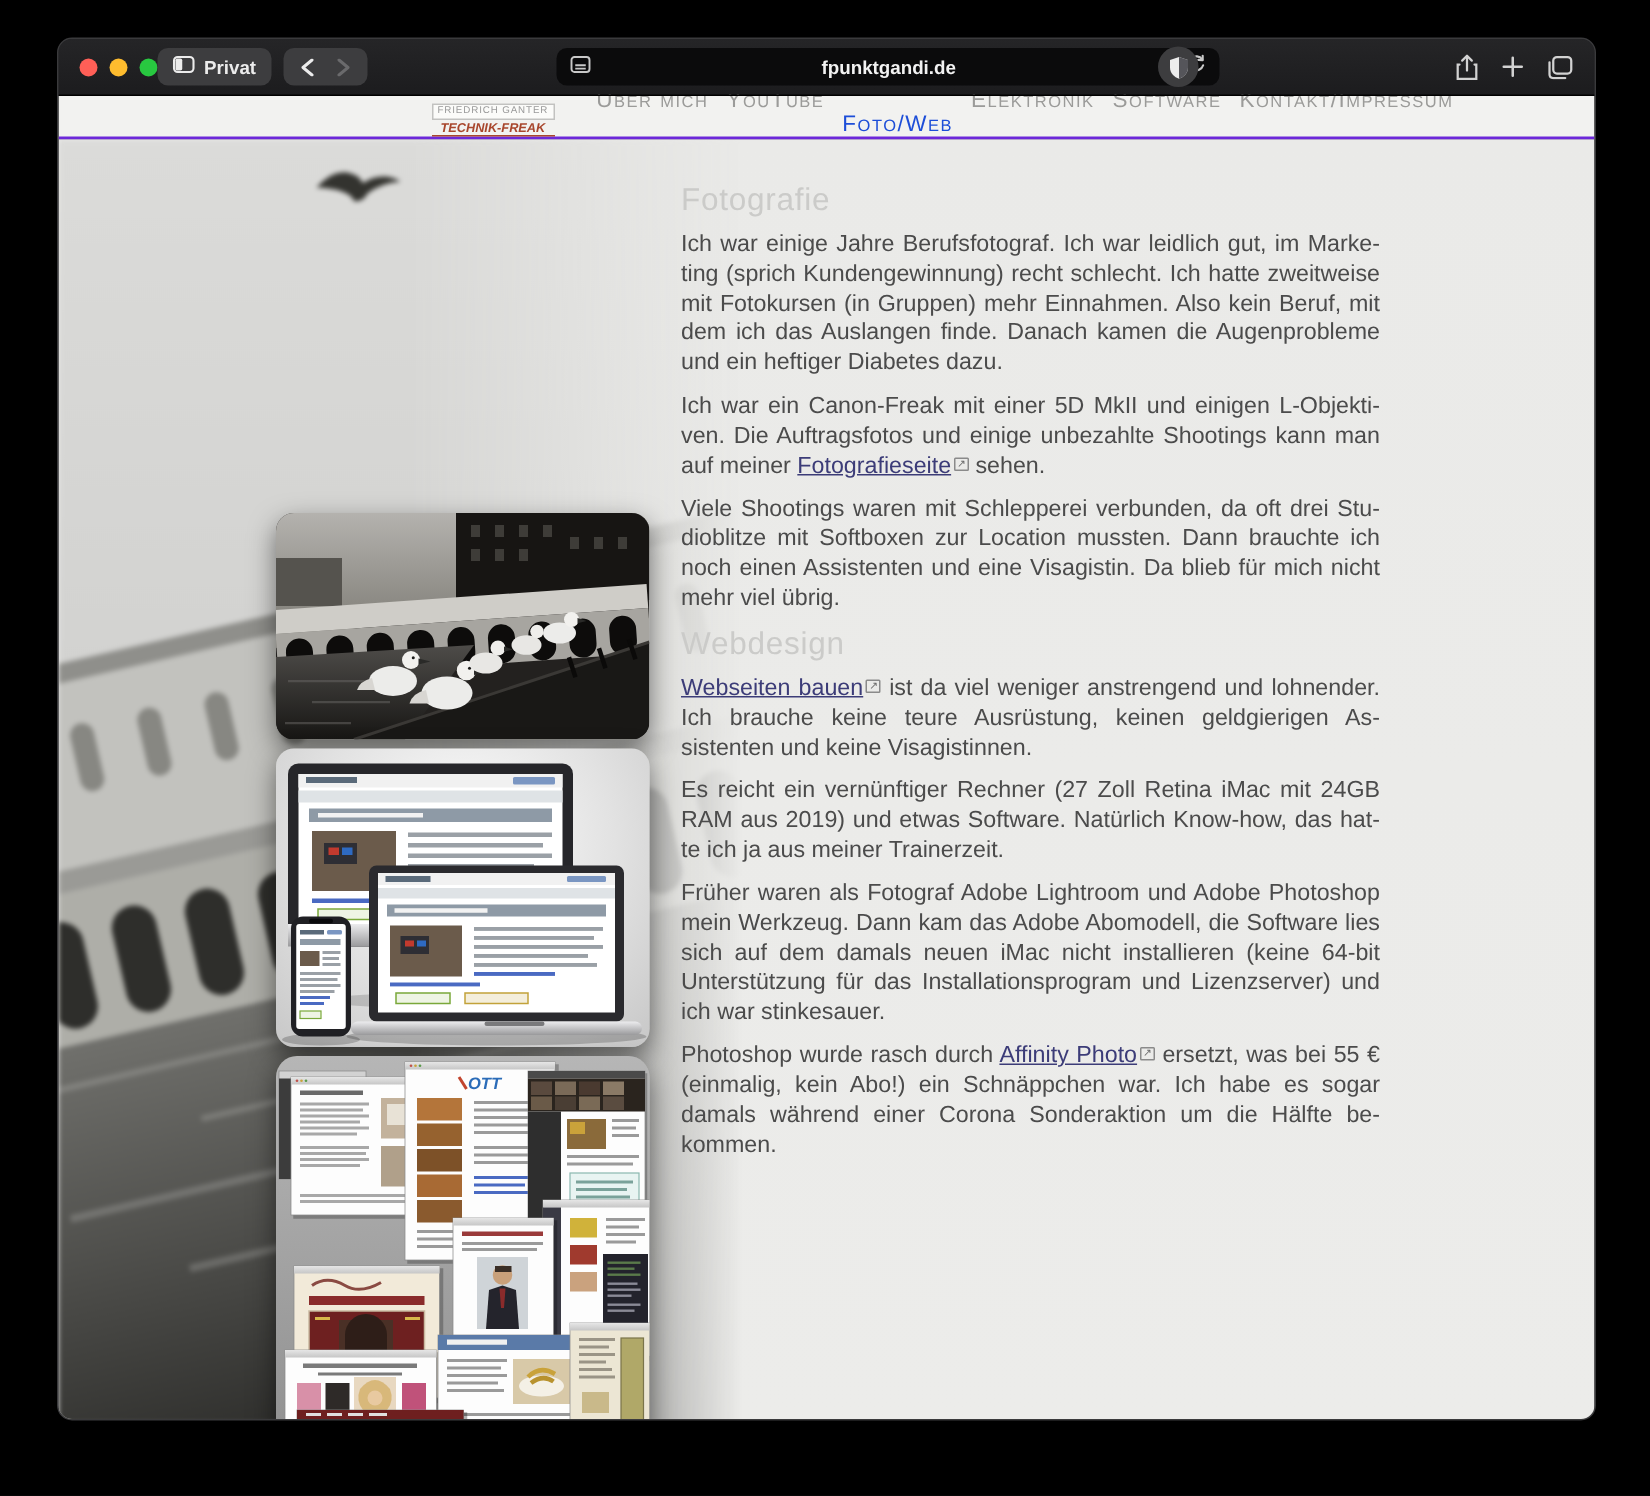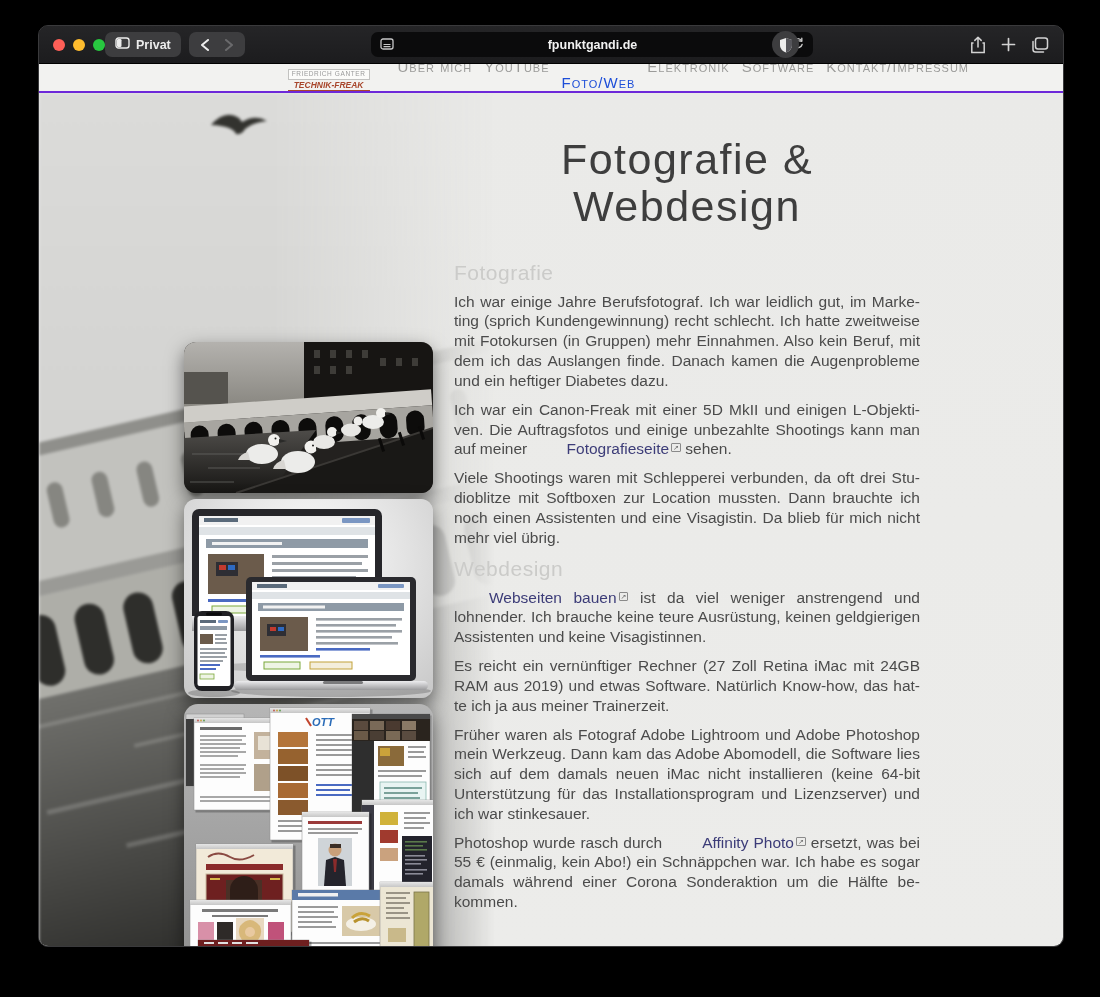--- a/index.html
+++ b/index.html
@@ -43,21 +43,21 @@
   .img1{top:249px;height:151px;}
   .img2{top:406px;height:199px;background:radial-gradient(circle at 50% 32%,#ffffff 0%,#e2e2e2 55%,#c7c7c7 100%);}
   .img3{top:611px;height:334px;border-radius:14px;background:linear-gradient(180deg,#b6b6b6,#868686);}
   
   .textcol{position:absolute;left:415px;top:25px;width:466px;color:#4b4b4b;}
   .pagetitle{font-size:43px;font-weight:100;letter-spacing:1.5px;color:#3e3e3e;text-align:center;
     margin:18px 0 30px 0;line-height:1.1;}
   .ghost-heading{font-size:21px;font-weight:400;color:#cbcbc9;letter-spacing:.5px;margin:4px 0 7px 0;}
   .textcol p{font-size:15.5px;line-height:1.28;text-align:justify;margin:0 0 9px 0;
     hyphens:manual;-webkit-hyphens:manual;}
-  .textlink{color:#3c3c78;cursor:pointer;margin-left:35px;}
+  .textlink{color:#3c3c78;text-decoration:underline;cursor:pointer;}
   .ext-icon{display:inline-block;font-size:7px;line-height:7px;color:#6a6a6a;border:1px solid #8a8a8a;
     border-radius:1px;padding:0 1px;transform:translateY(-4px);margin-left:2px;}
 </style>
 </head>
 <body>
 
 <div class="window">
 
   <div class="titlebar">
     <div class="traffic">
@@ -717,21 +717,20 @@
           <g fill="#9a9a9a">
               <rect x="124" y="318" width="104" height="2"></rect>
               <rect x="124" y="323" width="98" height="2"></rect>
               <rect x="124" y="328" width="104" height="2"></rect>
             </g>
         </g>
       </svg>
     </div>
 
     <div class="textcol">
-      <h1 class="pagetitle">Fotografie &amp; Webdesign</h1>
       <div id="sections">
           <h2 class="ghost-heading">Fotografie</h2>
           <p>Ich war einige Jahre Berufsfotograf. Ich war leidlich gut, im Marke­ting (sprich Kundengewinnung) recht schlecht. Ich hatte zweitwei­se mit Fotokursen (in Gruppen) mehr Einnahmen. Also kein Beruf, mit dem ich das Auslangen finde. Danach kamen die Augenpro­bleme und ein heftiger Diabetes dazu.</p>
           <p>Ich war ein Canon-Freak mit einer 5D MkII und einigen L-Objekti­ven. Die Auftragsfotos und einige unbezahlte Shootings kann man auf meiner <a class="textlink">Fotografieseite</a><span class="ext-icon">↗</span> sehen.</p>
           <p>Viele Shootings waren mit Schlepperei verbunden, da oft drei Stu­dioblitze mit Softboxen zur Location mussten. Dann brauchte ich noch einen Assistenten und eine Visagistin. Da blieb für mich nicht mehr viel übrig.</p>
           <h2 class="ghost-heading">Webdesign</h2>
           <p><a class="textlink">Webseiten bauen</a><span class="ext-icon">↗</span> ist da viel weniger anstrengend und lohnen­der. Ich brauche keine teure Ausrüstung, keinen geldgierigen As­sistenten und keine Visagistinnen.</p>
           <p>Es reicht ein vernünftiger Rechner (27 Zoll Retina iMac mit 24GB RAM aus 2019) und etwas Software. Natürlich Know-how, das hat­te ich ja aus meiner Trainerzeit.</p>
           <p>Früher waren als Fotograf Adobe Lightroom und Adobe Phot­oshop mein Werkzeug. Dann kam das Adobe Abomodell, die Software lies sich auf dem damals neuen iMac nicht installieren (keine 64-bit Unterstützung für das Installationsprogram und Li­zenzserver) und ich war stinkesauer.</p>
           <p>Photoshop wurde rasch durch <a class="textlink">Affinity Photo</a><span class="ext-icon">↗</span> ersetzt, was bei 55 € (einmalig, kein Abo!) ein Schnäppchen war. Ich habe es sogar damals während einer Corona Sonderaktion um die Hälfte be­kommen.</p>

